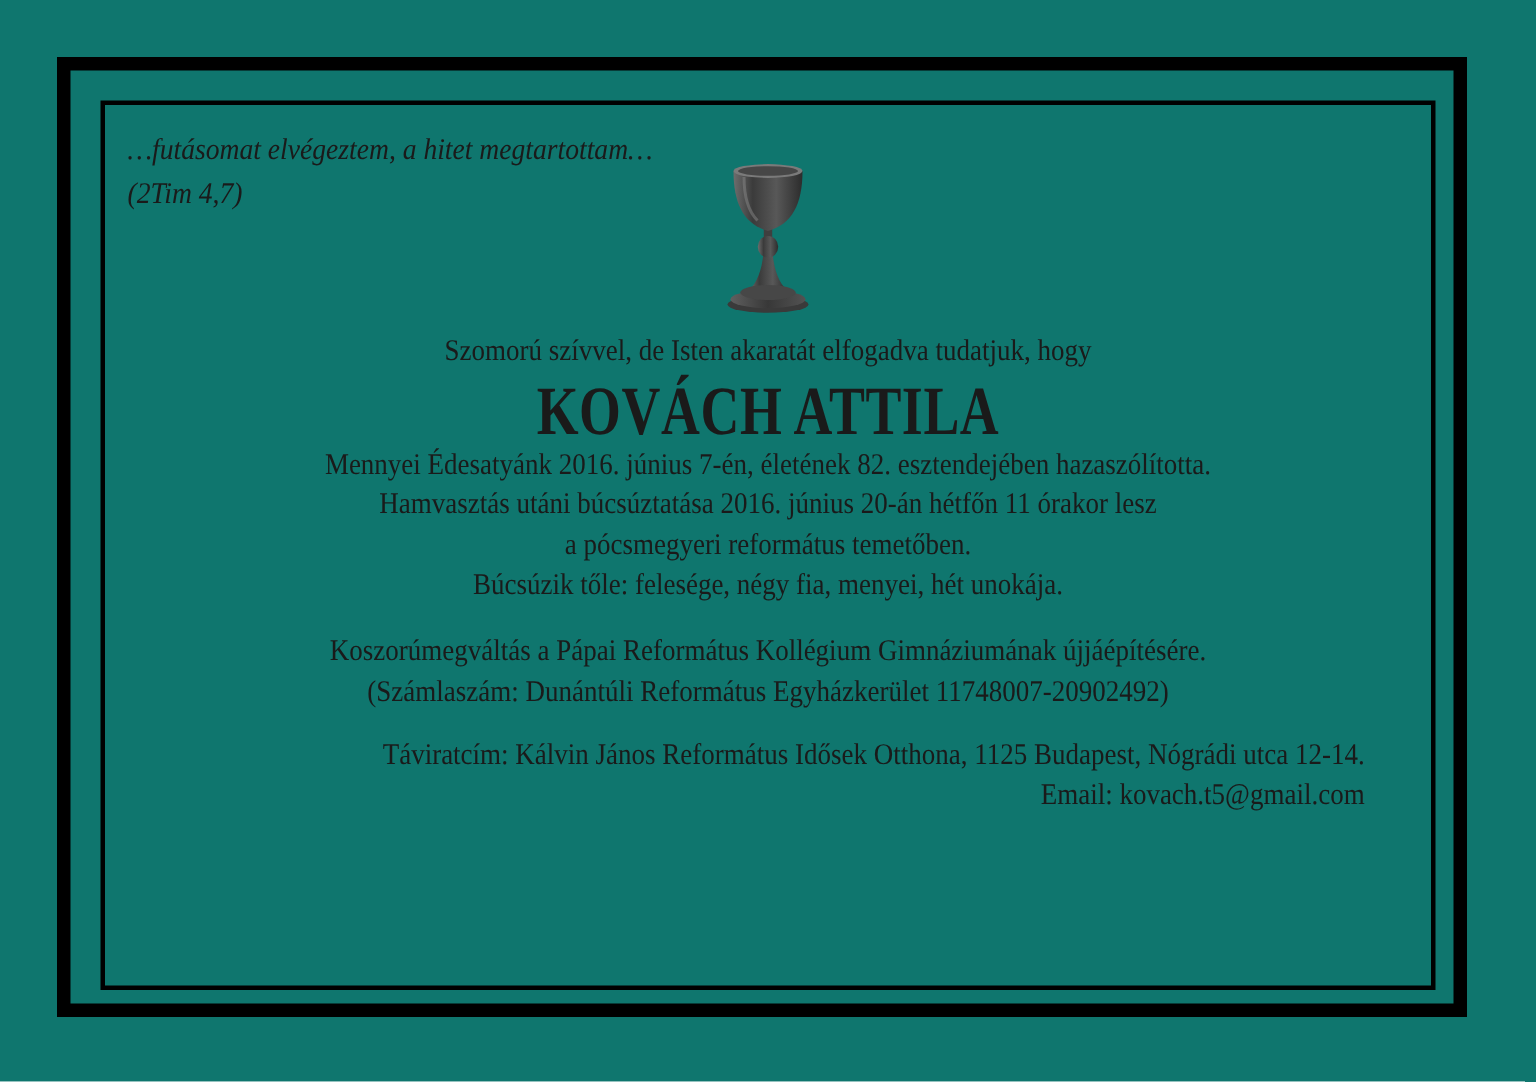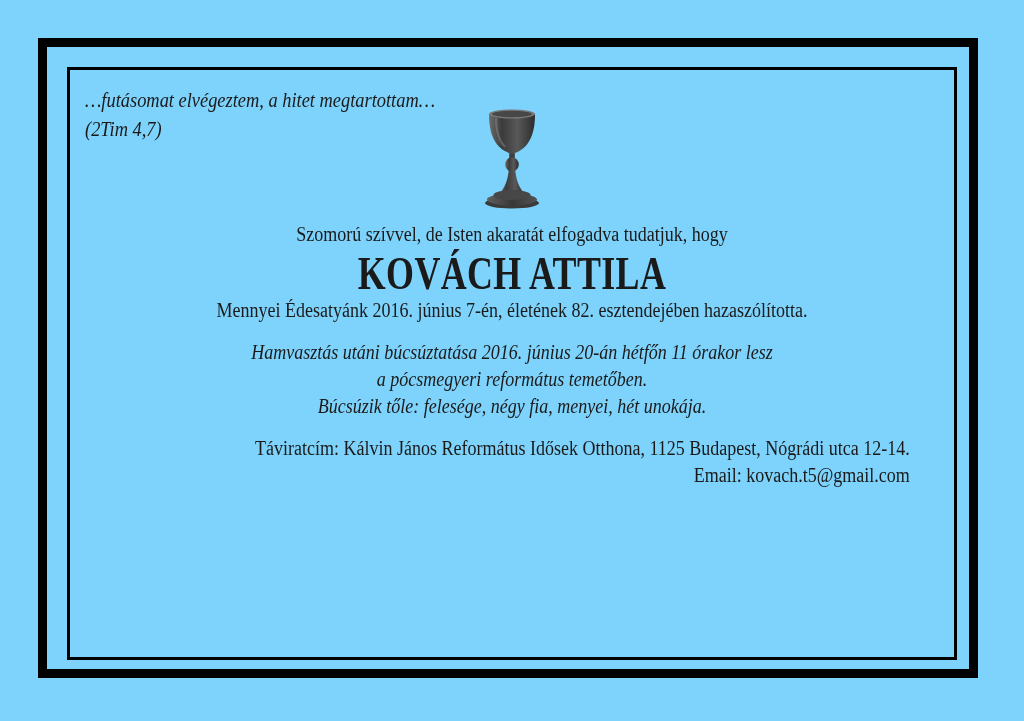--- a/index.html
+++ b/index.html
@@ -12,21 +12,21 @@
     height: 721px;
     position: relative;
     overflow: hidden;
     font-family: "Liberation Serif", serif;
     color: #1a1a1a;
     -webkit-font-smoothing: antialiased;
   }
   .sheet {
     position: absolute;
     inset: 0;
-    background: #7dd3fc;
+    background: #0f766e;
   }
   .frame-outer {
     position: absolute;
     left: 38px;
     top: 38px;
     right: 46px;
     bottom: 43px;
     border: 9px solid #000000;
     box-sizing: border-box;
   }
@@ -94,22 +94,20 @@
   .titles p {
     font-size: 20px;
     line-height: 28px;
   }
   .death {
     margin-top: 14px;
     font-size: 20px;
     line-height: 25px;
   }
   .funeral {
-    margin-top: 16px;
-    font-style: italic;
   }
   .funeral p {
     font-size: 20px;
     line-height: 27px;
   }
   .donation {
     margin-top: 17px;
   }
   .donation p {
     font-size: 20px;
@@ -181,20 +179,24 @@
 
 
           <p class="death cond">Mennyei Édesatyánk 2016. június 7-én, életének 82. esztendejében hazaszólította.</p>
 
           <div class="funeral">
             <p class="cond">Hamvasztás utáni búcsúztatása 2016. június 20-án hétfőn 11 órakor lesz</p>
             <p class="cond">a pócsmegyeri református temetőben.</p>
             <p class="cond">Búcsúzik tőle: felesége, négy fia, menyei, hét unokája.</p>
           </div>
 
+          <div class="donation">
+            <p class="cond">Koszorúmegváltás a Pápai Református Kollégium Gimnáziumának újjáépítésére.</p>
+            <p class="cond">(Számlaszám: Dunántúli Református Egyházkerület 11748007-20902492)</p>
+          </div>
 
           <div class="contact">
             <p class="cond">Táviratcím: Kálvin János Református Idősek Otthona, 1125 Budapest, Nógrádi utca 12-14.</p>
             <p class="cond">Email: kovach.t5@gmail.com</p>
           </div>
         </div>
 
       </div>
     </div>
   </div>

